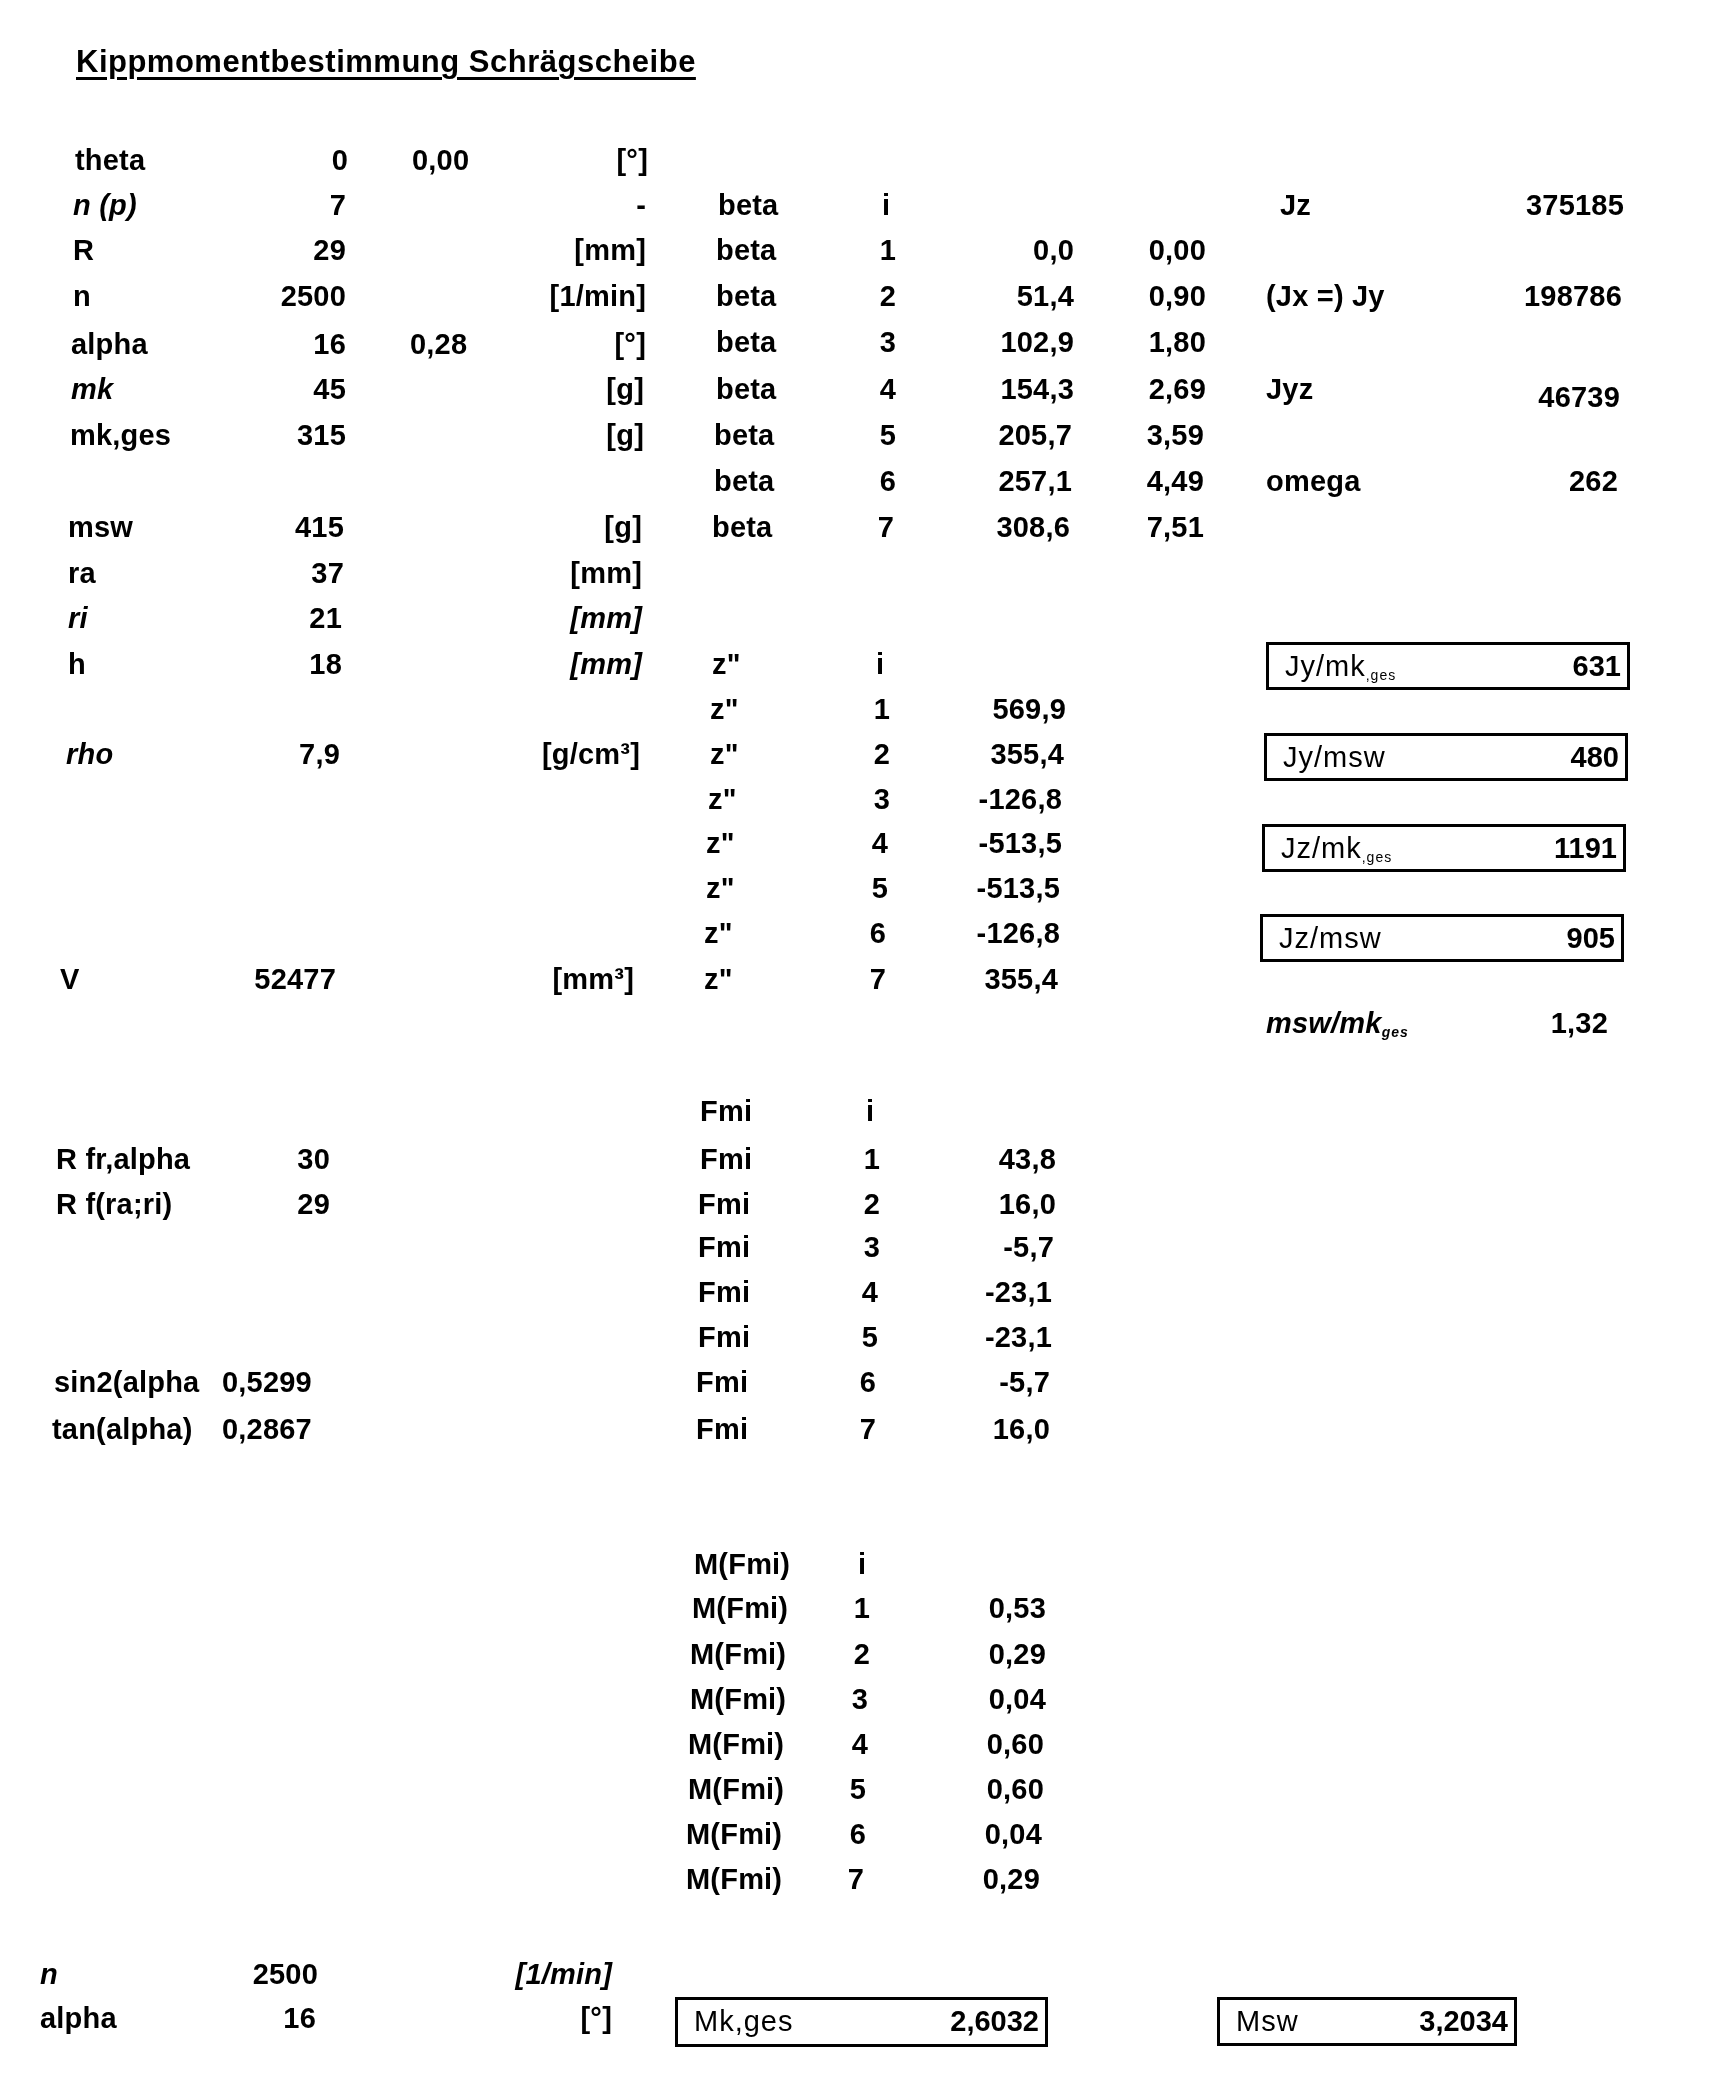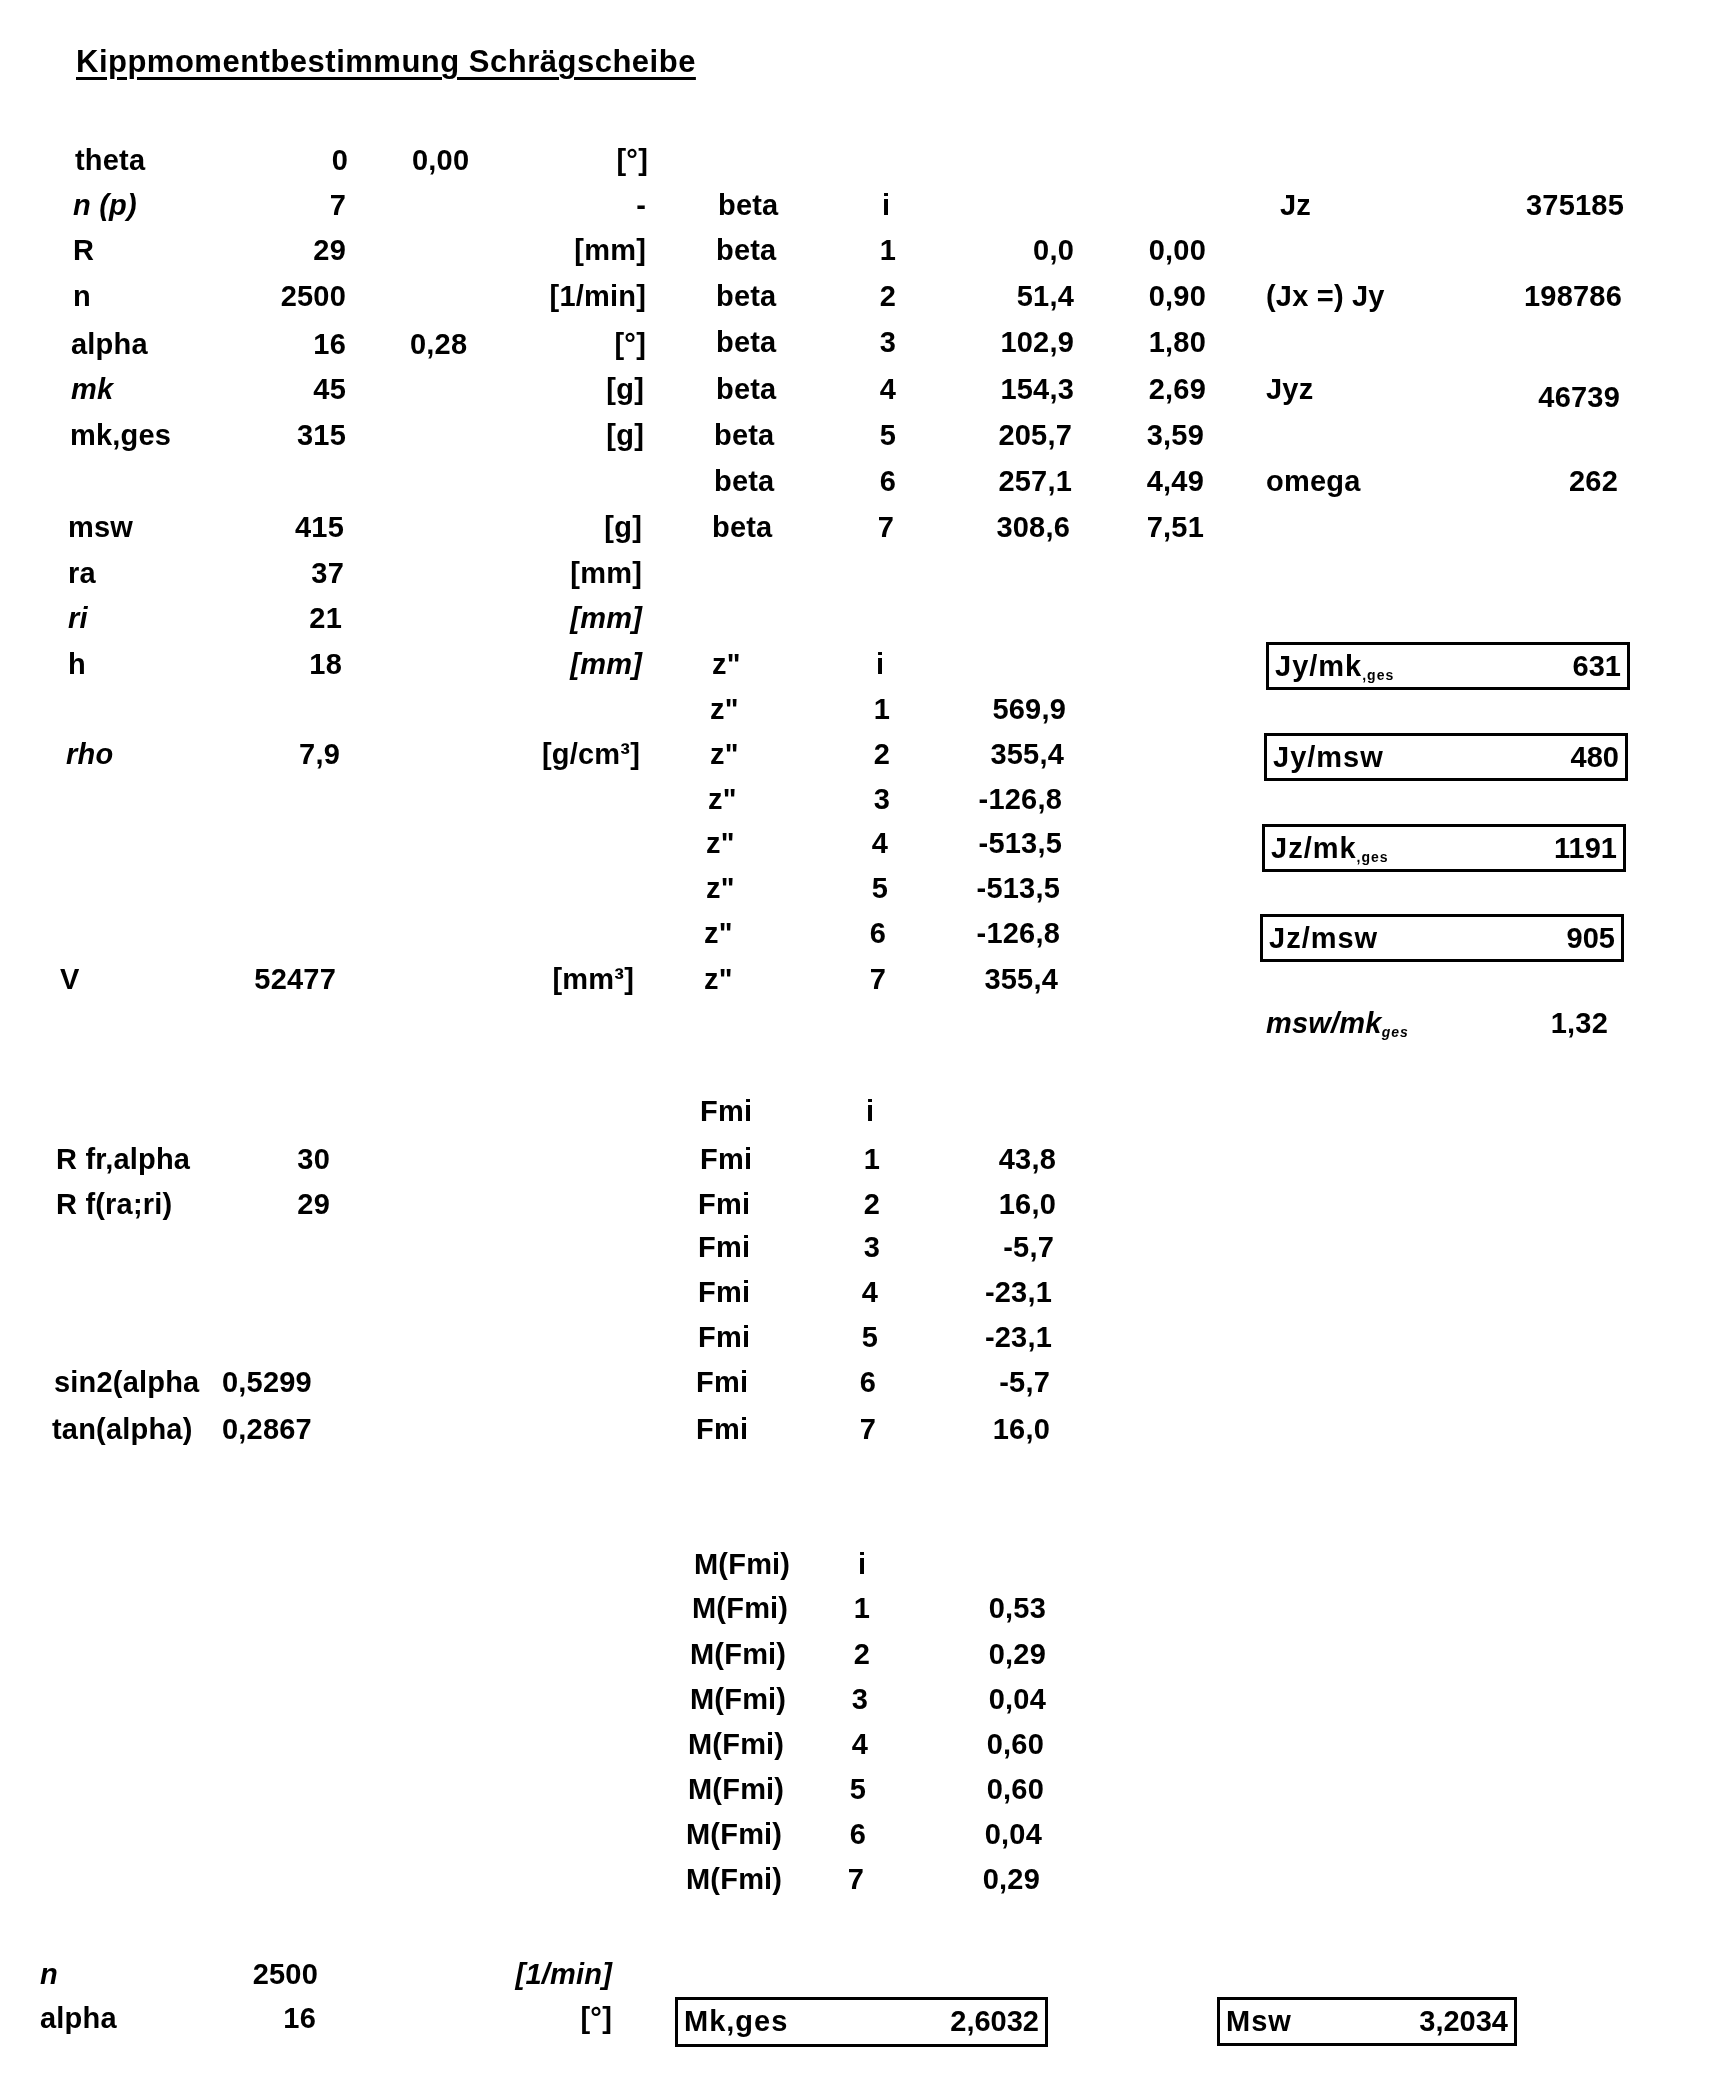--- a/index.html
+++ b/index.html
@@ -2,21 +2,21 @@
 <html><head>
 <meta charset="utf-8">
 <style>
   html, body { margin: 0; padding: 0; background: #ffffff; }
   body { width: 1728px; height: 2091px; position: relative; overflow: hidden;
          font-family: "Liberation Sans", "DejaVu Sans", sans-serif; color: #000; }
   .t { position: absolute; font-size: 29px; line-height: 34px; white-space: nowrap; font-weight: bold; letter-spacing: 0.2px; }
   .r { text-align: right; }
   .title { position: absolute; left: 76px; top: 44px; font-size: 31px; font-weight: bold; text-decoration: underline; text-decoration-thickness: 3px; text-underline-offset: 5px; white-space: nowrap; letter-spacing: 0.5px; }
   .box { position: absolute; border: 3px solid #000; box-sizing: border-box; }
-  .box .lbl { position: absolute; left: 6px; top: 5px; font-size: 29px; font-weight: bold; white-space: nowrap; letter-spacing: 1px; }
+  .box .lbl { position: absolute; left: 16px; top: 5px; font-size: 29px; font-weight: normal; white-space: nowrap; letter-spacing: 1px; }
   .box .val { position: absolute; right: 6px; top: 5px; font-size: 29px; font-weight: bold; white-space: nowrap; }
   .sub { font-size: 14px; vertical-align: -4px; letter-spacing: 1px; }
   .it { font-style: italic; text-align: right; }
 </style>
 </head>
 <body>
 
 <div class="title">Kippmomentbestimmung Schrägscheibe</div>
 
 <div>

